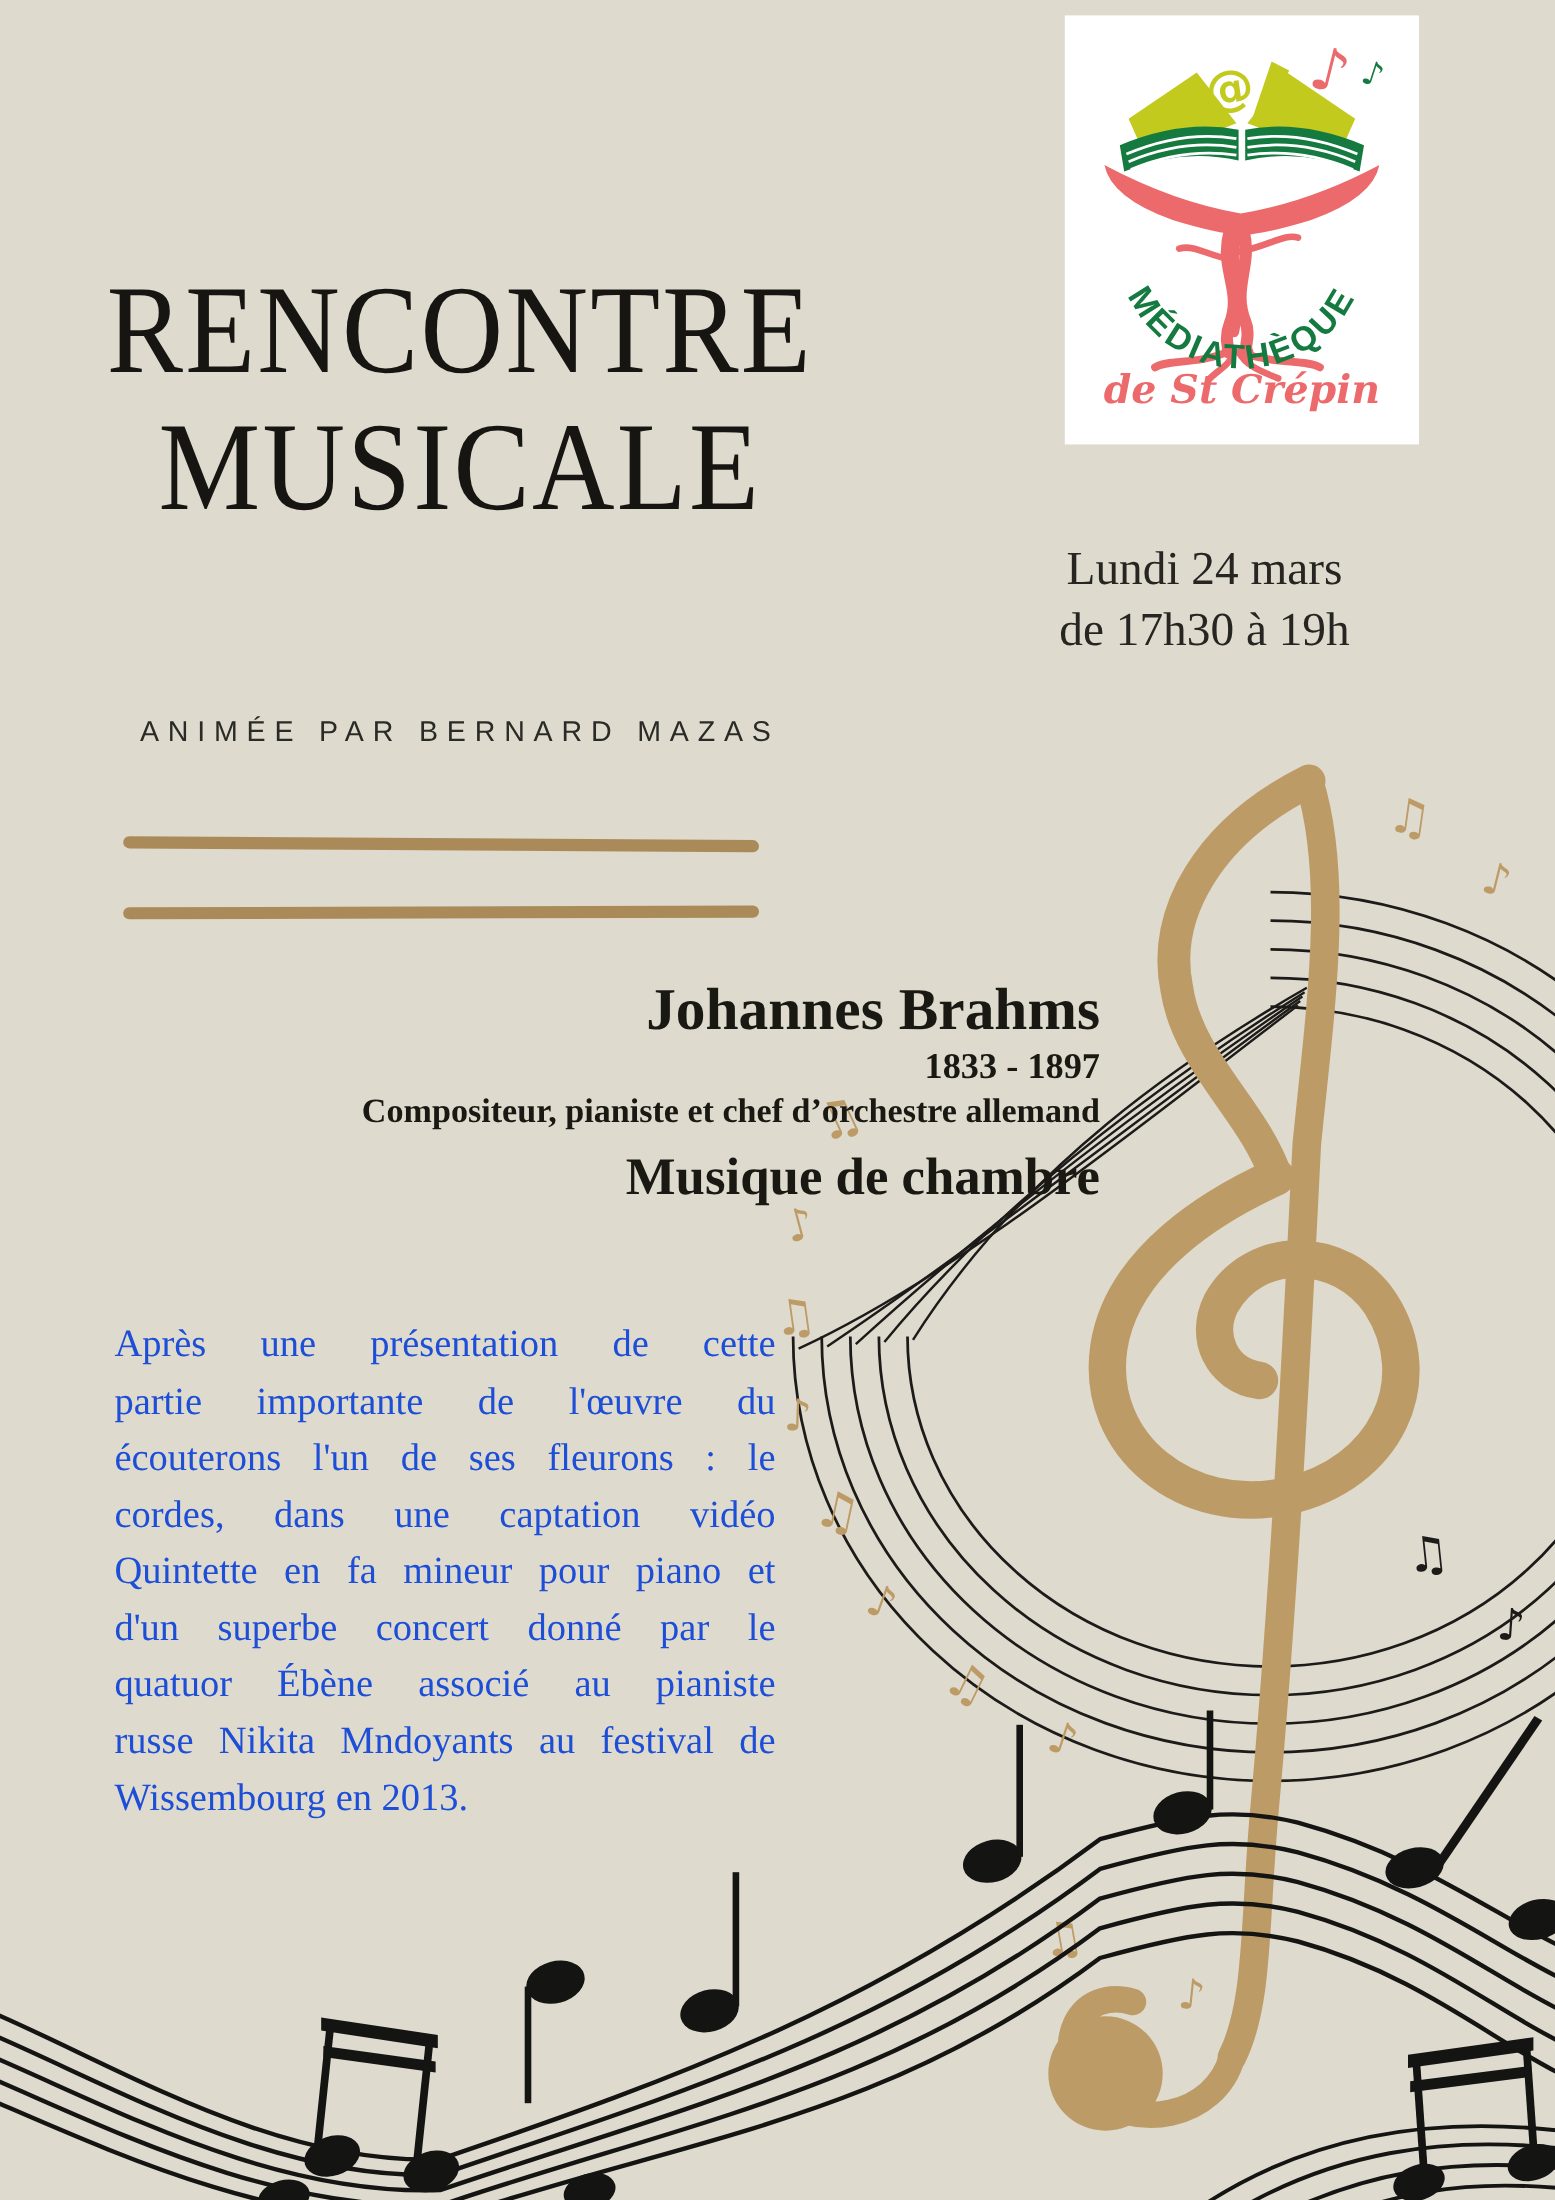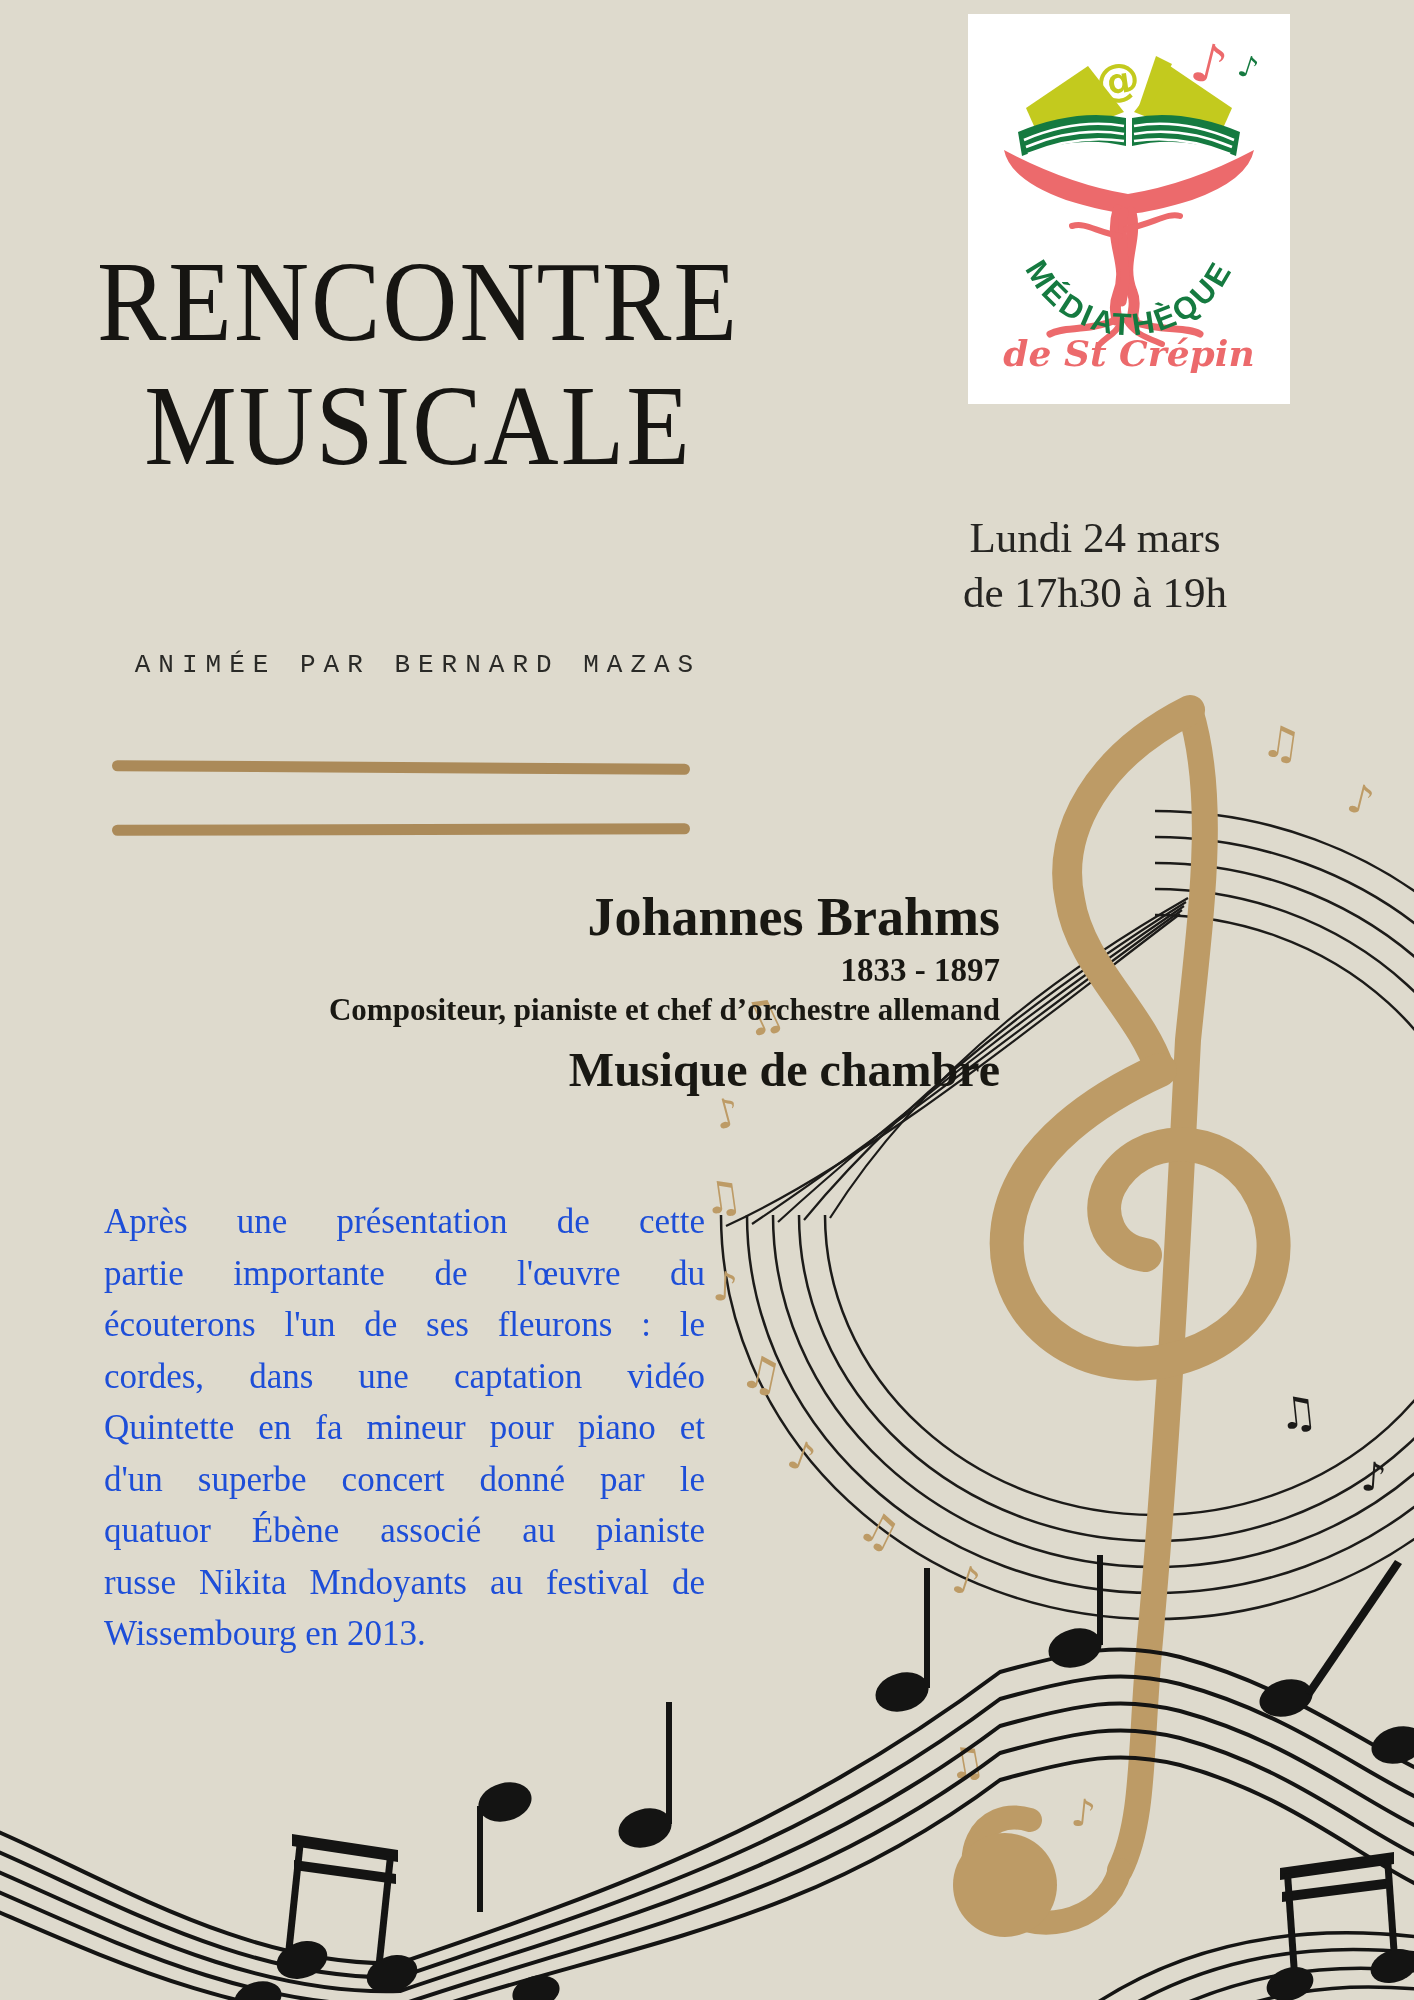--- a/index.html
+++ b/index.html
@@ -10,26 +10,26 @@
   
   .logo-box{left:968px;top:14px;width:322px;height:390px;background:#ffffff;}
 
   
   .title-line{left:0;width:836px;text-align:center;font-size:104px;letter-spacing:2px;
               color:#161512;transform:scaleY(1.1);transform-origin:center top;line-height:1;}
   .title-1{top:244px;}
   .title-2{top:368px;}
 
   
-  .date-block{left:930px;top:510px;width:330px;text-align:center;font-size:43px;
+  .date-block{left:930px;top:490px;width:330px;text-align:center;font-size:43px;
               line-height:55px;color:#262522;}
 
   
   .subtitle{left:0;top:650px;width:836px;text-align:center;
-            font-family:Liberation Mono, monospace;font-size:26px;letter-spacing:8px;
+            font-family:Liberation Sans, sans-serif;font-size:26px;letter-spacing:8px;
             color:#2a2a27;}
 
   
   .divider{left:112px;width:578px;height:11px;background:#ab8a59;border-radius:6px;}
   .divider-1{top:762px;transform:rotate(0.35deg);}
   .divider-2{top:824px;transform:rotate(-0.15deg);}
 
   
   .center-col{left:80px;width:920px;text-align:right;font-weight:bold;color:#191813;}
   .composer-name{top:890px;font-size:54px;line-height:1;}

